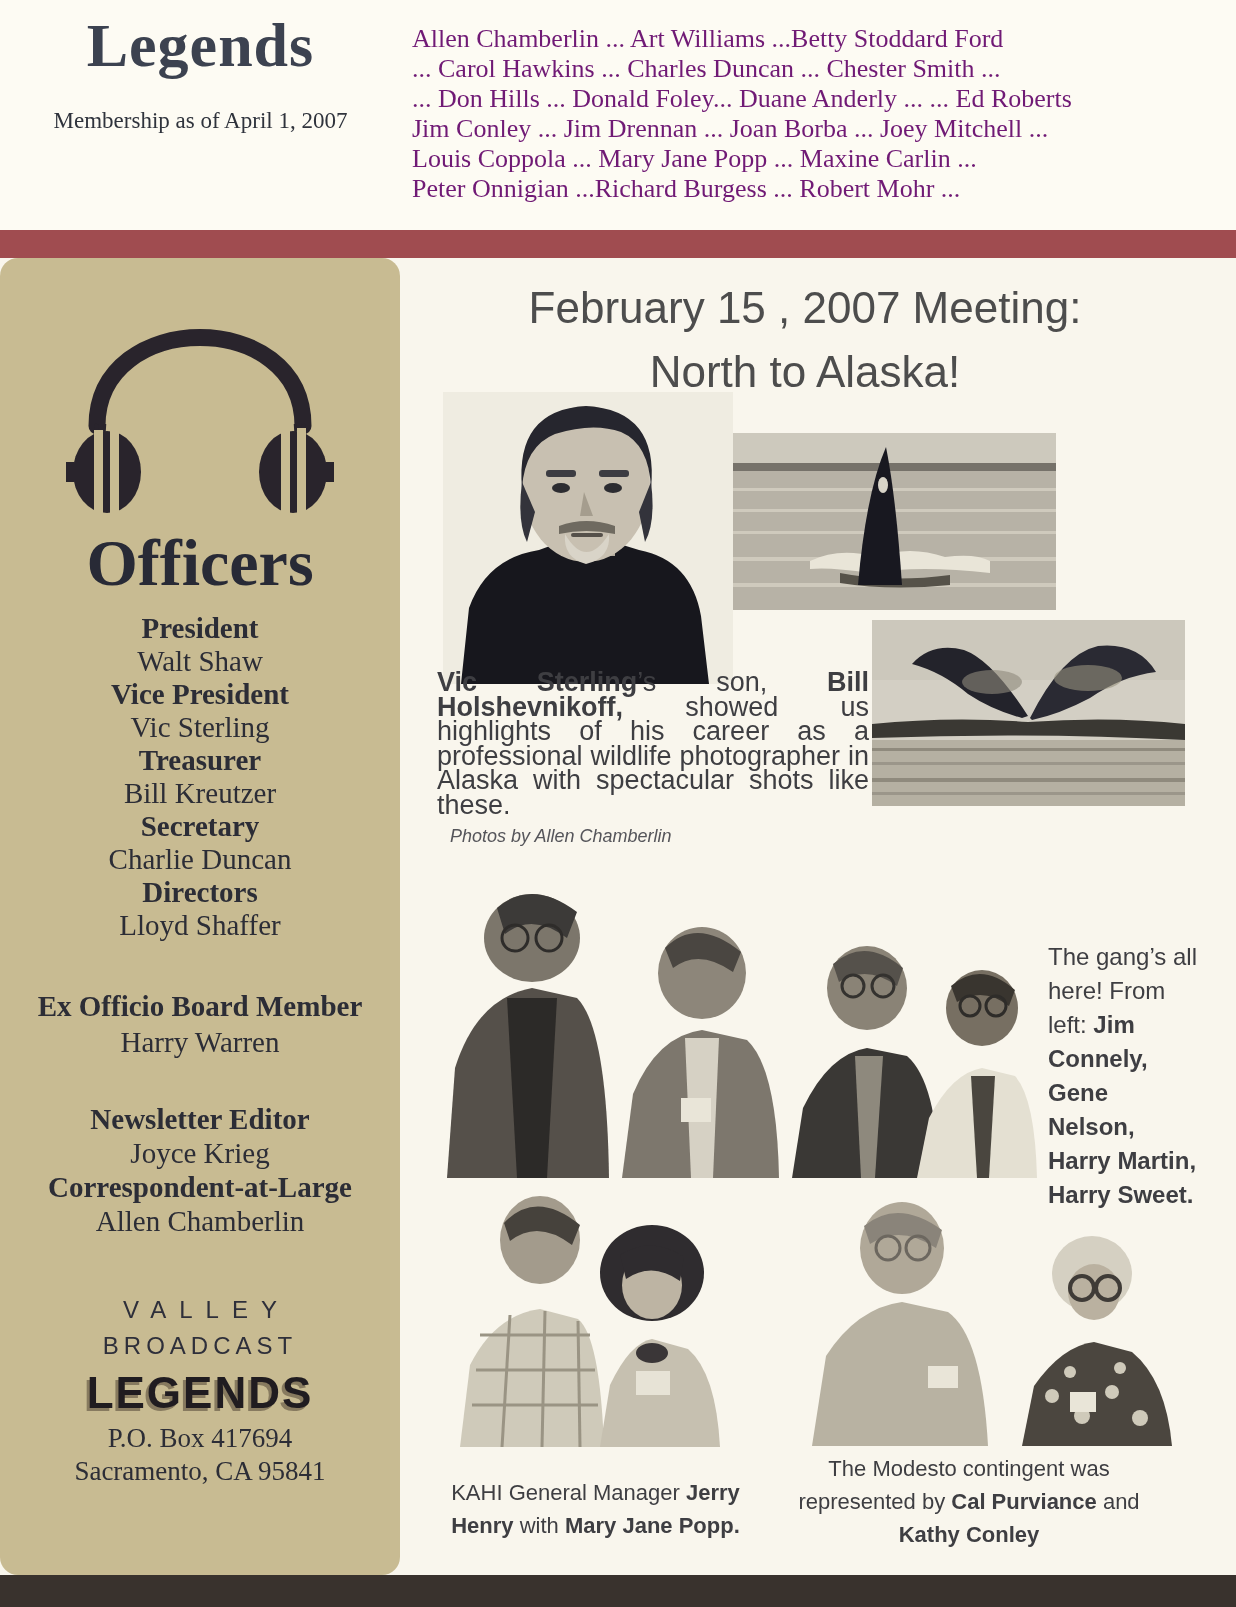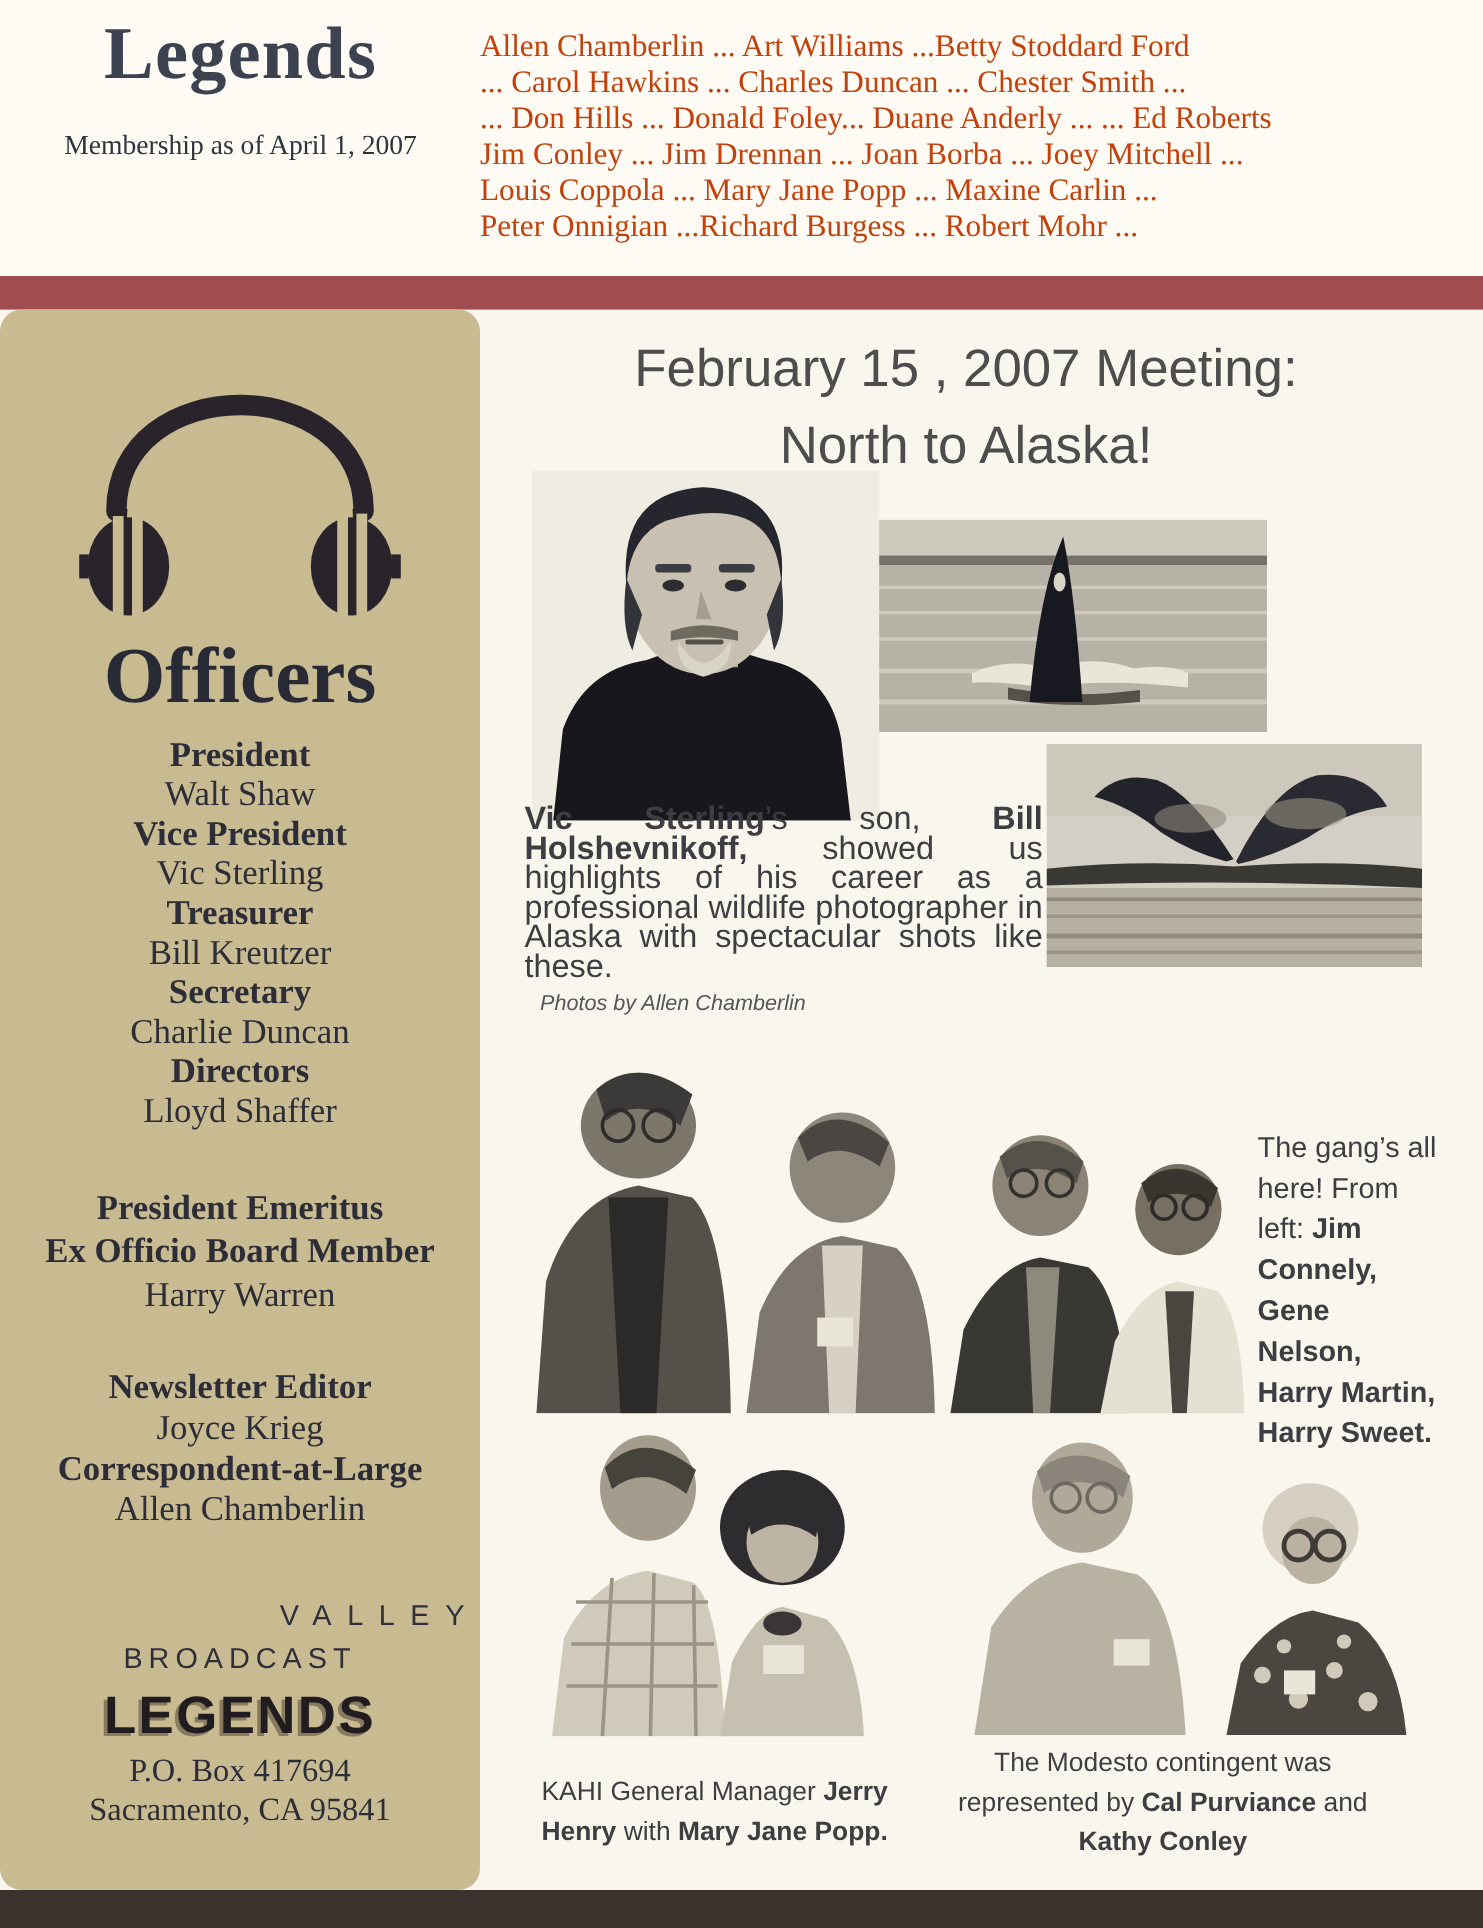--- a/index.html
+++ b/index.html
@@ -3,35 +3,35 @@
 <meta charset="utf-8">
 <style>
   html,body{margin:0;padding:0;background:#e8e4d8;}
   .page{position:relative;width:1236px;height:1607px;margin:0 auto;background:#f9f6ed;overflow:hidden;
         font-family:"Liberation Serif",serif;color:#35363c;}
   
   .masthead{position:absolute;top:0;left:0;width:1236px;height:230px;background:#fdfbf3;}
   .title-block{position:absolute;left:28px;top:8px;width:345px;text-align:center;color:#3c4250;}
   .title-line{font-size:62px;font-weight:bold;line-height:74px;letter-spacing:1px;}
   .membership-note{margin-top:26px;font-size:23px;color:#2f333c;}
-  .members{position:absolute;left:400px;top:24px;width:740px;font-size:26px;line-height:30px;color:#c2410c;}
+  .members{position:absolute;left:412px;top:24px;width:740px;font-size:26px;line-height:30px;color:#701a75;}
   .members div{white-space:nowrap;}
   
   .accent-bar{position:absolute;top:230px;left:0;width:1236px;height:28px;background:#a04c50;}
   
   .sidebar{position:absolute;top:258px;left:0;width:400px;height:1317px;background:#c8bb92;
            text-align:center;color:#2c2d36;border-radius:18px;}
   .hp-wrap{margin-top:16px;}
   .officers-heading{font-size:66px;font-weight:bold;line-height:70px;margin-top:2px;color:#282a36;}
   .roles{margin-top:14px;font-size:29px;line-height:33px;}
   .role-title{font-weight:bold;}
   .block-gap-lg{margin-top:46px;font-size:29px;line-height:36px;}
   .block-gap-md{margin-top:42px;font-size:29px;line-height:34px;}
   .org-block{margin-top:58px;}
-  .org-valley{font-family:"Liberation Sans",sans-serif;font-size:24px;letter-spacing:13px;color:#2e2f3a;margin-left:13px;text-align:right;}
+  .org-valley{font-family:"Liberation Sans",sans-serif;font-size:24px;letter-spacing:13px;color:#2e2f3a;margin-left:13px;}
   .org-broadcast{font-family:"Liberation Sans",sans-serif;font-size:24px;letter-spacing:5px;margin-top:8px;color:#2e2f3a;}
   .org-logo{font-family:"Liberation Sans",sans-serif;font-size:44px;font-weight:800;letter-spacing:2px;
             margin-top:8px;color:#201c20;text-shadow:-3px 3px 0 rgba(70,58,44,.5);}
   .org-addr{font-size:27px;line-height:33px;margin-top:4px;}
   
   .footer-bar{position:absolute;top:1575px;left:0;width:1236px;height:32px;background:#39322d;}
   
   .main-heading{position:absolute;left:420px;top:276px;width:770px;text-align:center;
                 font-family:"Liberation Sans",sans-serif;font-size:44px;line-height:64px;color:#4d4d4d;}
   .photo{position:absolute;overflow:hidden;}
@@ -104,21 +104,20 @@
       <div class="role-title">Vice President</div>
       <div>Vic Sterling</div>
       <div class="role-title">Treasurer</div>
       <div>Bill Kreutzer</div>
       <div class="role-title">Secretary</div>
       <div>Charlie Duncan</div>
       <div class="role-title">Directors</div>
       <div>Lloyd Shaffer</div>
     </div>
     <div class="block-gap-lg">
-      <div class="role-title">President Emeritus</div>
       <div class="role-title">Ex Officio Board Member</div>
       <div>Harry Warren</div>
     </div>
     <div class="block-gap-md">
       <div class="role-title">Newsletter Editor</div>
       <div>Joyce Krieg</div>
       <div class="role-title">Correspondent-at-Large</div>
       <div>Allen Chamberlin</div>
     </div>
     <div class="org-block">

